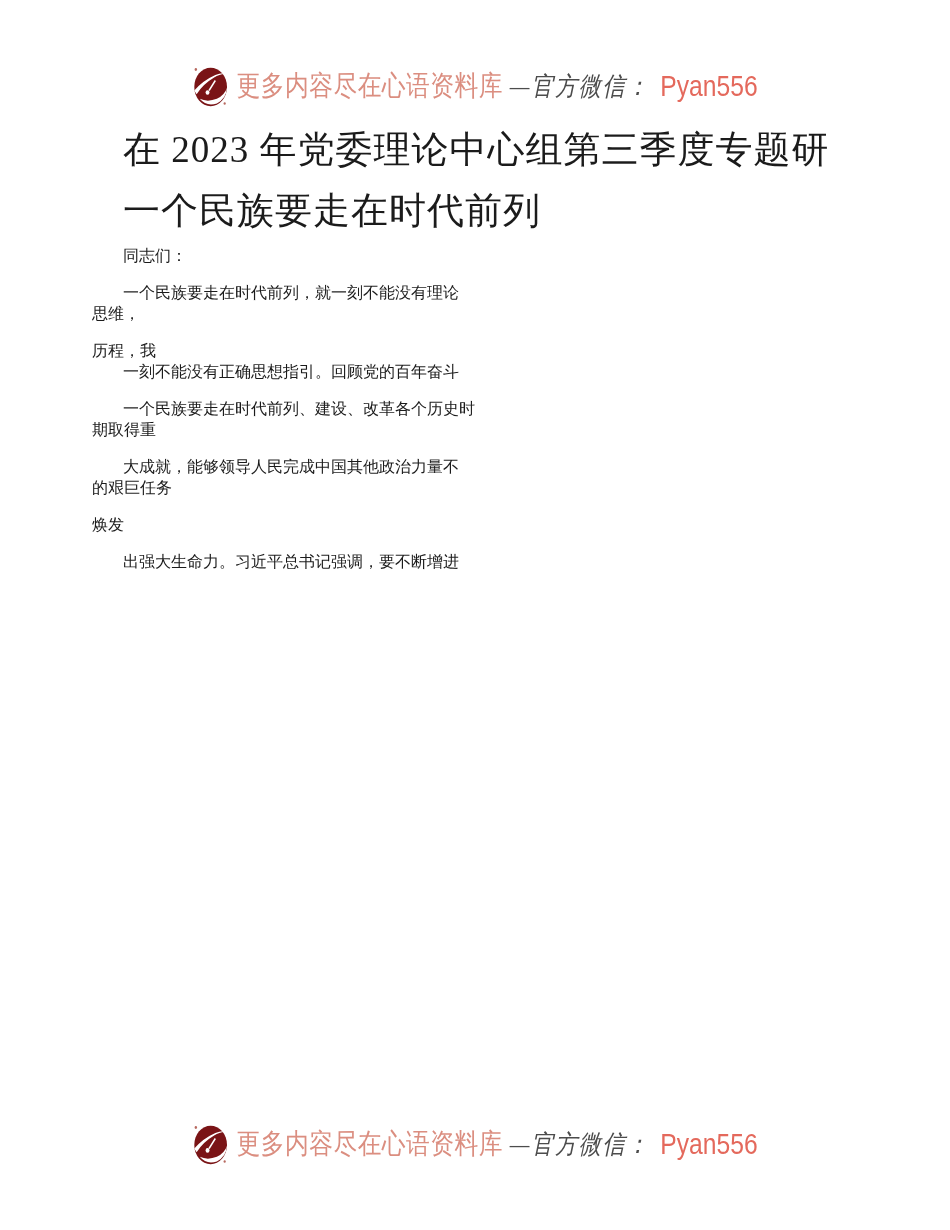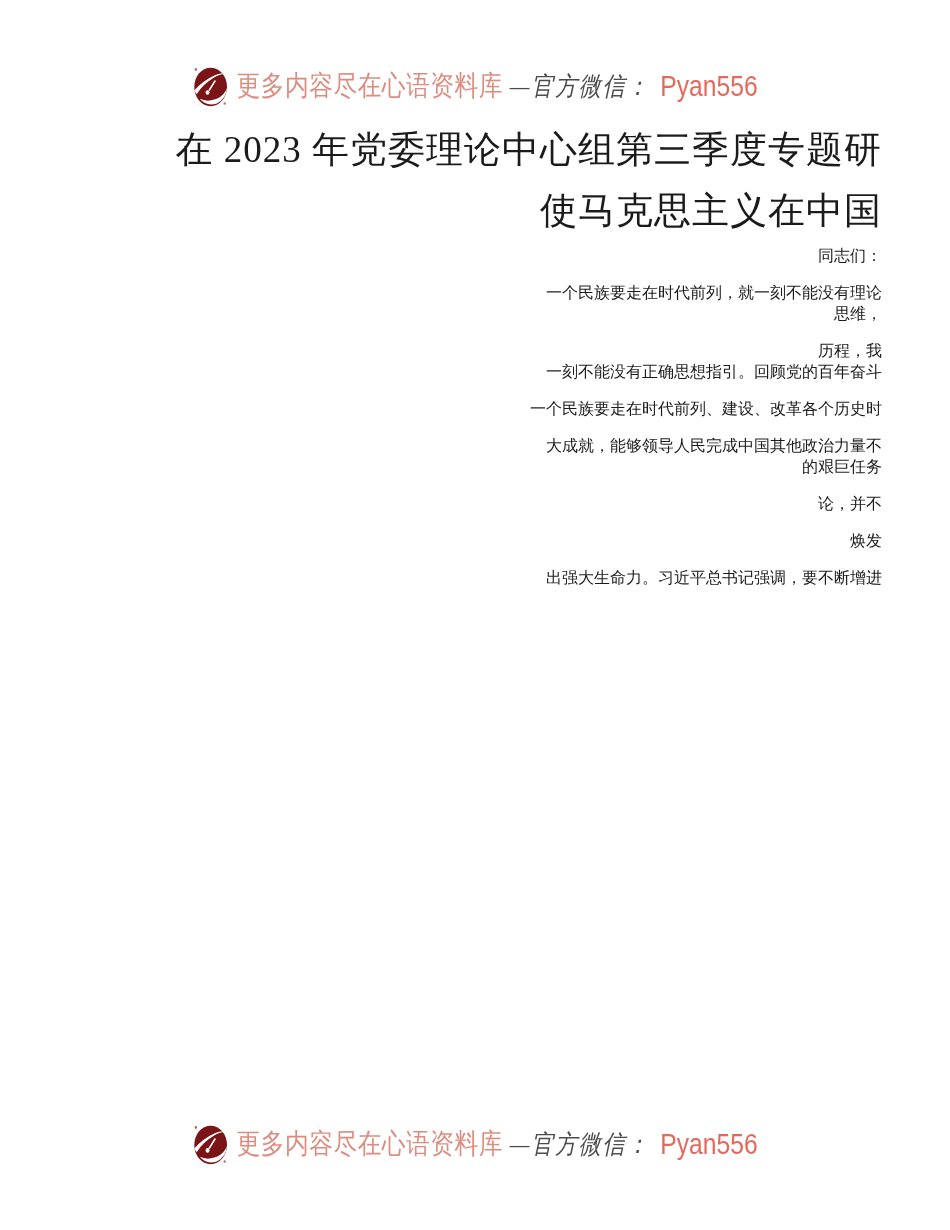--- a/index.html
+++ b/index.html
@@ -35,21 +35,21 @@
     color:var(--wechat_id, #e4695c);
     font-family:"Liberation Sans", sans-serif;
     font-size:29px; margin-left:4px;
   }
 
   
   .doc {
     position:absolute; top:119px; left:92px; width:790px;
     color:var(--body_text, #1b1b1b);
   }
-  .line { white-space:nowrap;text-align:right; }
+  .line { white-space:nowrap; }
   .title-block .line {
     font-size:37px; line-height:61px; height:61px; letter-spacing:1px;
   }
   .para { margin:0 0 5px 0; }
   .line.first { padding-left:31px; }
 </style>
 </head>
 <body>
 
 <div class="page">
@@ -66,21 +66,21 @@
       <circle cx="42" cy="45" r="1.4" fill="#b86a60"></circle>
     </svg>
     <span class="wm-brand">更多内容尽在心语资料库</span>
     <span class="wm-label"><span>—</span><span>官方微信：</span></span>
     <span class="wm-id">Pyan556</span>
   </div>
 
   <div class="doc">
     <div class="title-block">
       <div class="line first">在 2023 年党委理论中心组第三季度专题研</div>
-      <div class="line first">使马克思主义在中国</div>
+      <div class="line first">一个民族要走在时代前列</div>
     </div>
 
     <p class="para">
       </p>
       <div class="line first">同志们：</div>
     <p></p>
 
     <p class="para">
       </p>
       <div class="line first">一个民族要走在时代前列，就一刻不能没有理论</div>
@@ -89,31 +89,31 @@
 
     <p class="para">
       </p>
       <div class="line">历程，我</div>
       <div class="line first">一刻不能没有正确思想指引。回顾党的百年奋斗</div>
     <p></p>
 
     <p class="para">
       </p>
       <div class="line first">一个民族要走在时代前列、建设、改革各个历史时</div>
+      <div class="line">期取得重</div>
     <p></p>
 
     <p class="para">
       </p>
       <div class="line first">大成就，能够领导人民完成中国其他政治力量不</div>
       <div class="line">的艰巨任务</div>
     <p></p>
 
     <p class="para">
       </p>
-      <div class="line">论，并不</div>
     <p></p>
 
     <p class="para">
       </p>
       <div class="line">焕发</div>
     <p></p>
 
     <p class="para">
       </p>
       <div class="line first">出强大生命力。习近平总书记强调，要不断增进</div>

